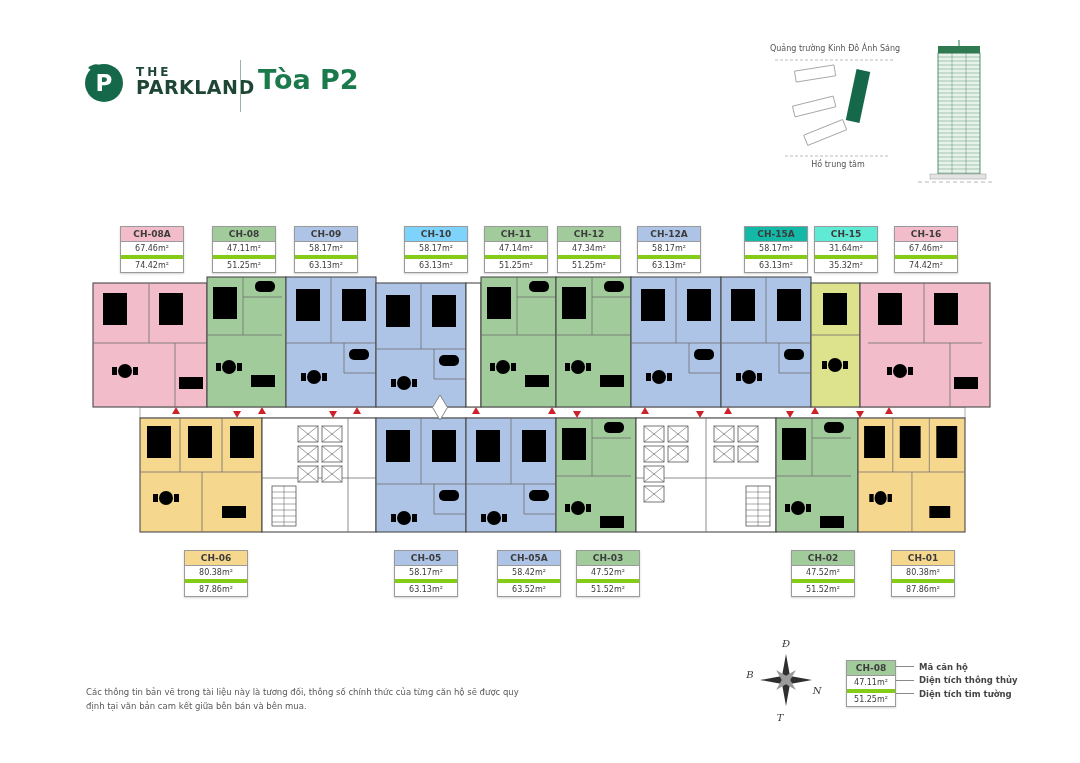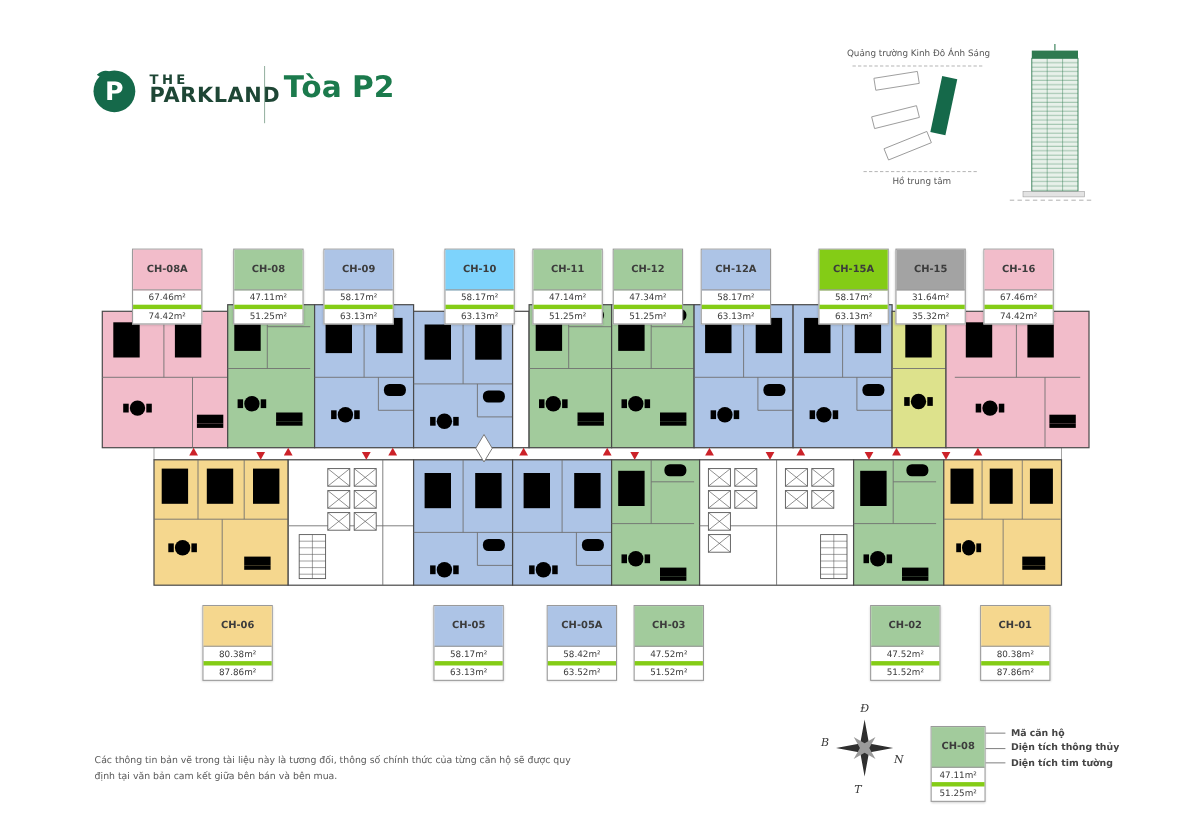--- a/index.html
+++ b/index.html
@@ -26,21 +26,21 @@
   .unit-rect{stroke:#4a4a4a;stroke-width:1.1;}
   .core-rect{fill:#fff;stroke:#4a4a4a;stroke-width:1.1;}
   .corridor{fill:#fff;stroke:#8a8a8a;stroke-width:0.7;}
   .f rect,.f line,.f circle,.f path{fill:none;stroke:#6f6f6f;stroke-width:0.8;}
   .wl{fill:#fff;stroke:#555;stroke-width:0.8;}
   .diamond{fill:#fff;stroke:#777;stroke-width:0.9;}
 
   
   .unit-card{position:absolute;width:62px;border:1px solid #9a9a9a;background:#fff;
     box-shadow:0 1px 2px rgba(0,0,0,.18);text-align:center;}
-  .uc-head{font-size:9px;font-weight:bold;color:#3c3c3c;padding:13px 0;border-bottom:1px solid #9a9a9a;}
+  .uc-head{font-size:9px;font-weight:bold;color:#3c3c3c;padding:2px 0;border-bottom:1px solid #9a9a9a;}
   .uc-row{font-size:8px;color:#3c3c3c;padding:2px 0;}
   .uc-row + .uc-row{border-top:4px solid #84cc16;}
 
   
   .legend-row{position:absolute;left:86px;top:662px;display:flex;align-items:center;gap:26px;}
   .legend-item{display:flex;align-items:center;gap:6px;}
   .legend-swatch{width:20px;height:13px;display:inline-block;}
   .legend-label{font-size:8.5px;color:#444;}
   .disclaimer{position:absolute;left:86px;top:686px;width:452px;font-size:8.5px;line-height:1.6;color:#595959;}
 
@@ -339,26 +339,26 @@
     <div class="uc-head" style="background-color: rgb(162, 203, 156);">CH-12</div>
     <div class="uc-row">47.34m²</div>
     <div class="uc-row">51.25m²</div>
   </div>
   <div class="unit-card" style="left:637px;top:226px;">
     <div class="uc-head" style="background-color: rgb(173, 196, 230);">CH-12A</div>
     <div class="uc-row">58.17m²</div>
     <div class="uc-row">63.13m²</div>
   </div>
   <div class="unit-card" style="left:744px;top:226px;">
-    <div class="uc-head" style="background-color: #84cc16;">CH-15A</div>
+    <div class="uc-head" style="background-color: #14b8a6;">CH-15A</div>
     <div class="uc-row">58.17m²</div>
     <div class="uc-row">63.13m²</div>
   </div>
   <div class="unit-card" style="left:814px;top:226px;">
-    <div class="uc-head" style="background-color: #a3a3a3;">CH-15</div>
+    <div class="uc-head" style="background-color: #5eead4;">CH-15</div>
     <div class="uc-row">31.64m²</div>
     <div class="uc-row">35.32m²</div>
   </div>
   <div class="unit-card" style="left:894px;top:226px;">
     <div class="uc-head" style="background-color: rgb(242, 188, 202);">CH-16</div>
     <div class="uc-row">67.46m²</div>
     <div class="uc-row">74.42m²</div>
   </div>
 
   <div class="unit-card" style="left:184px;top:550px;">

